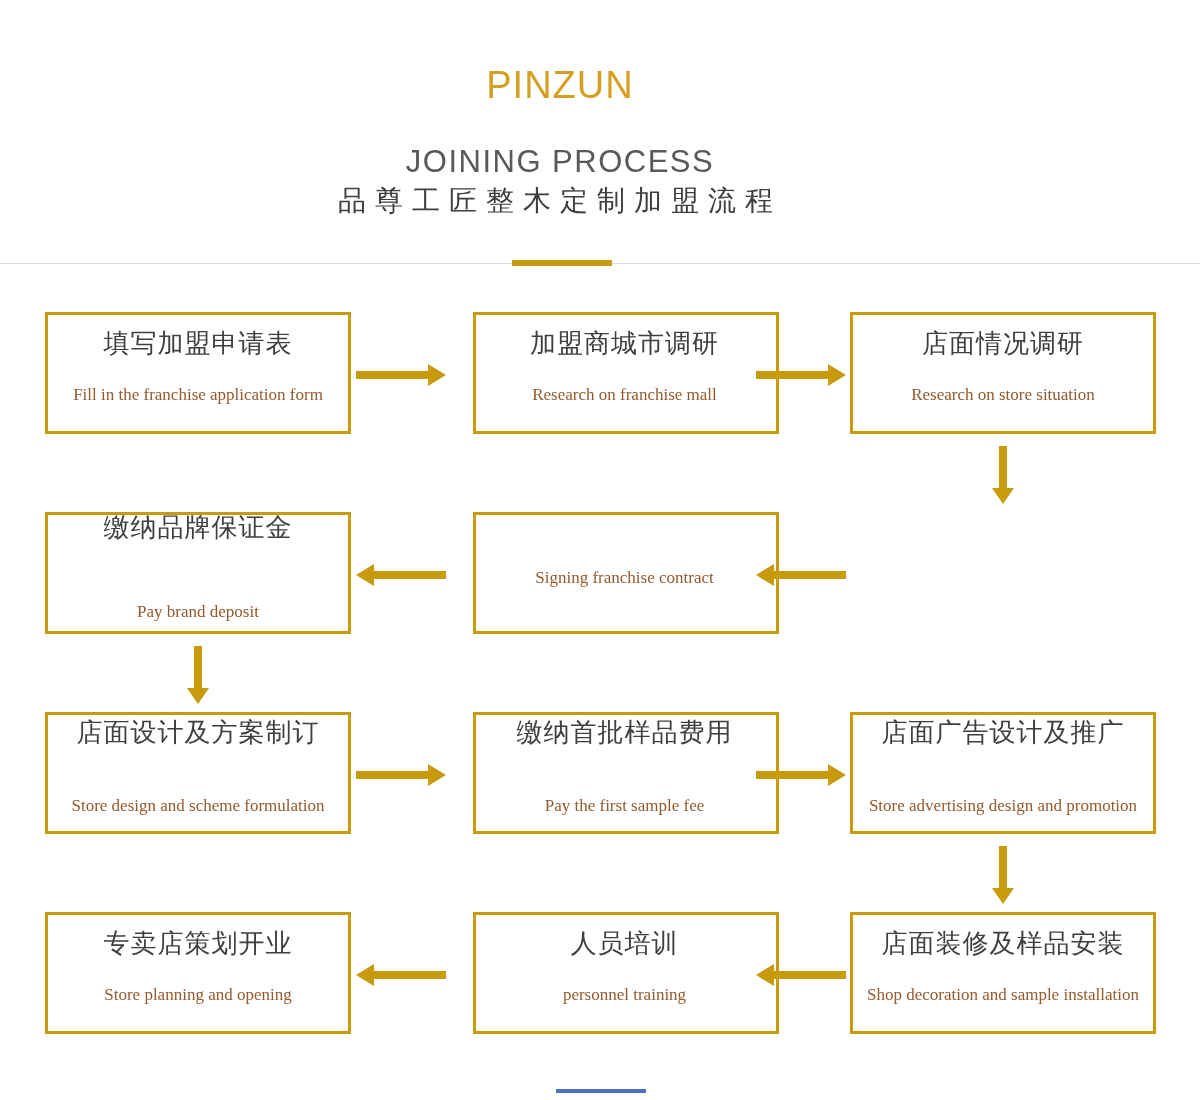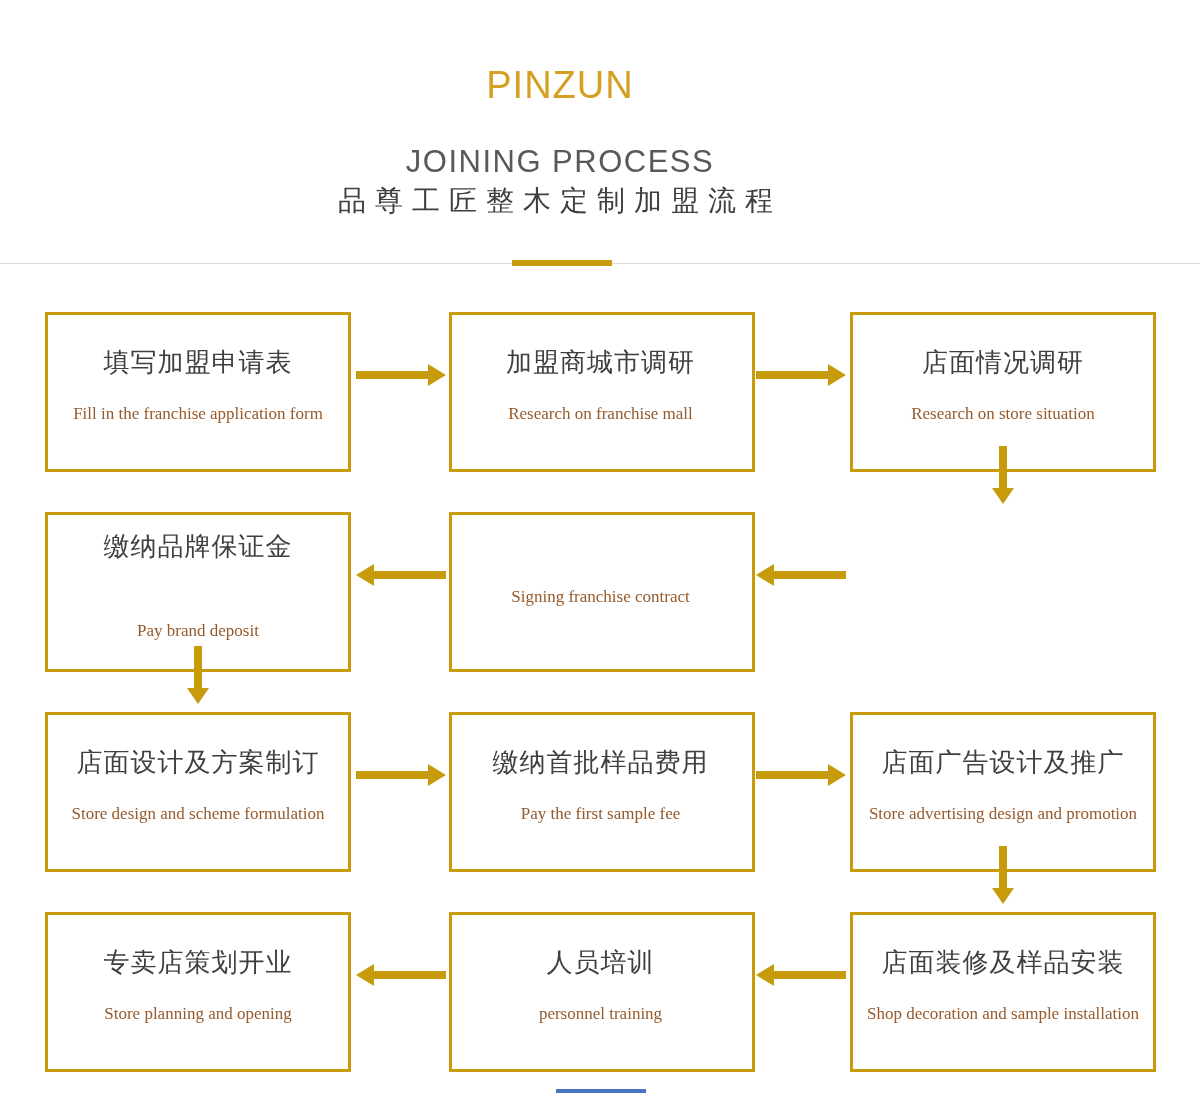--- a/index.html
+++ b/index.html
@@ -17,32 +17,32 @@
   }
   
   .hdr{position:absolute;left:0;width:1120px;text-align:center;}
   .brand{top:64px;font-size:38px;font-weight:400;color:var(--brand-gold);letter-spacing:1px;}
   .title-en{top:144px;font-size:31px;color:var(--title-gray);letter-spacing:1.5px;}
   .title-zh{top:182px;font-size:28px;color:var(--dark);letter-spacing:9px;}
   .divider{position:absolute;top:263px;left:0;width:1200px;height:1px;background:var(--divider);}
   .divider-accent{position:absolute;top:260px;left:512px;width:100px;height:6px;background:var(--gold);}
   
   .box{
-    position:absolute;width:306px;height:160px;box-sizing:border-box;
+    position:absolute;width:306px;height:122px;box-sizing:border-box;
     border:3px solid var(--gold);background:#fff;
     display:flex;flex-direction:column;align-items:center;justify-content:center;
     padding:0 10px 14px 10px;
   }
   .box .t{font-size:26px;color:var(--dark);letter-spacing:1px;white-space:nowrap;}
   .box .s{
     margin-top:23px;font-family:"Liberation Serif", serif;font-size:17px;
     color:var(--brown);text-align:center;line-height:22px;
   }
-  .r1{top:312px;} .r2{top:512px;gap:33px;} .r3{top:712px;} .r4{top:912px;}
-  .c1{left:45px;} .c2{left:449px;padding-left:7px;} .c3{left:850px;}
+  .r1{top:312px;} .r2{top:512px;gap:33px;} .r3{top:712px;justify-content:space-between;} .r4{top:912px;}
+  .c1{left:45px;} .c2{left:473px;padding-left:7px;} .c3{left:850px;}
   
   .arrow-right,.arrow-left{position:absolute;height:8px;width:72px;background:var(--gold);}
   .arrow-right::after{
     content:"";position:absolute;right:-18px;top:-7px;
     border:11px solid transparent;border-right:none;border-left:18px solid var(--gold);
   }
   .arrow-left::before{
     content:"";position:absolute;left:-18px;top:-7px;
     border:11px solid transparent;border-left:none;border-right:18px solid var(--gold);
   }

